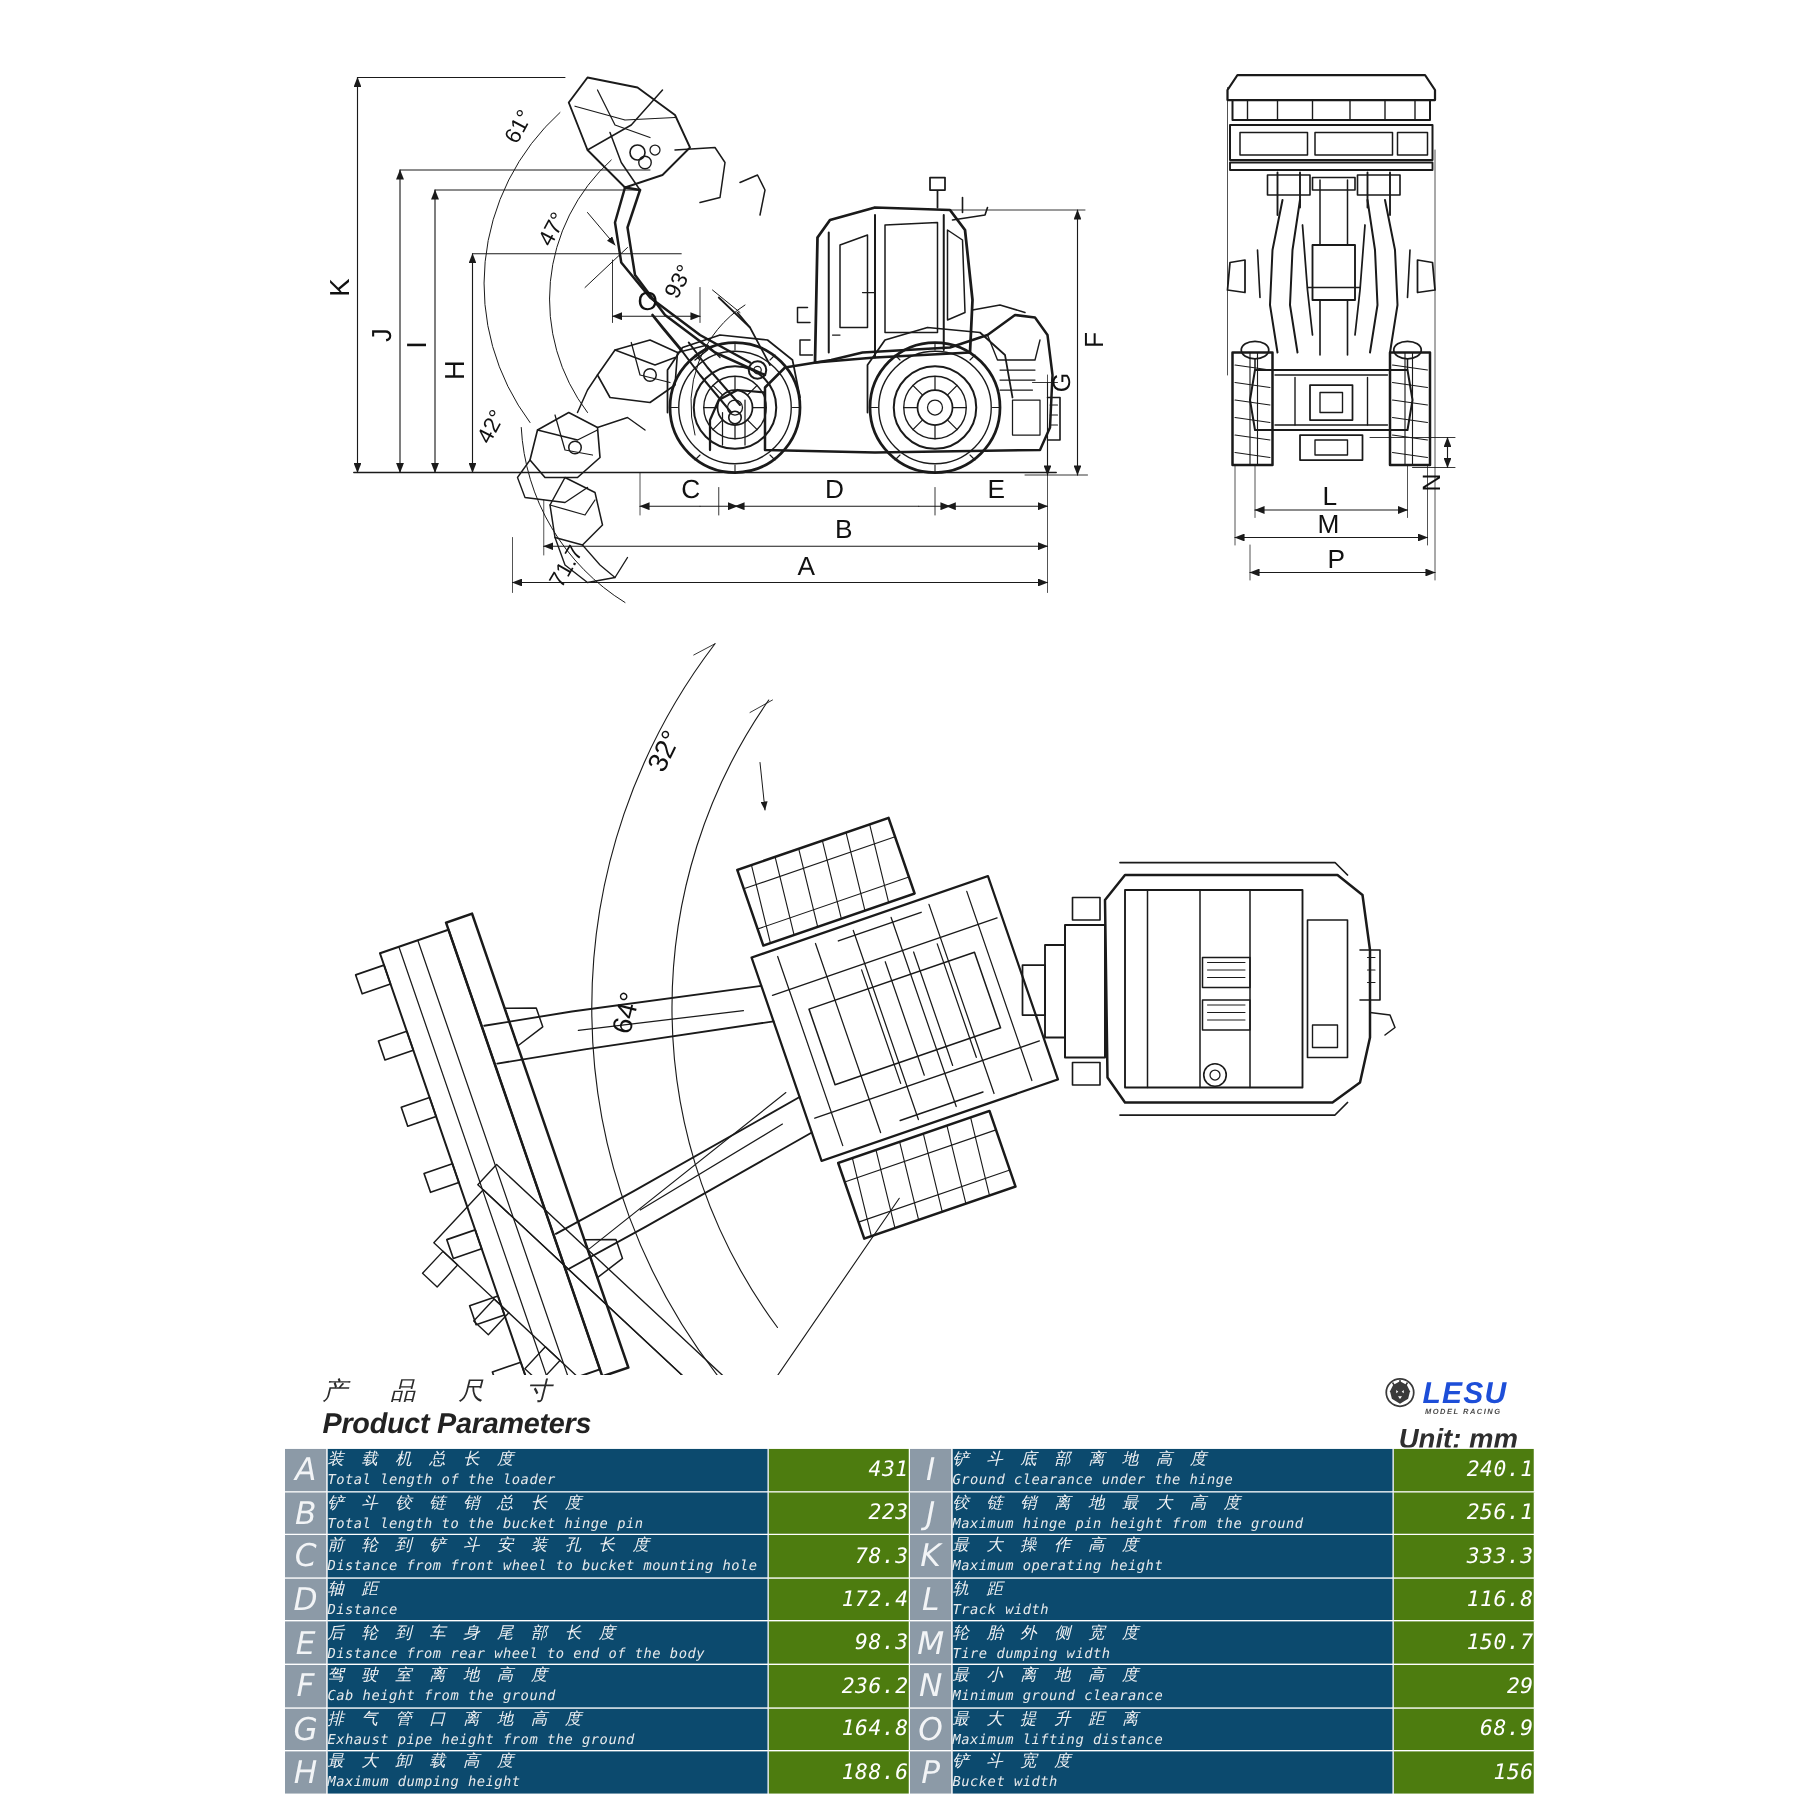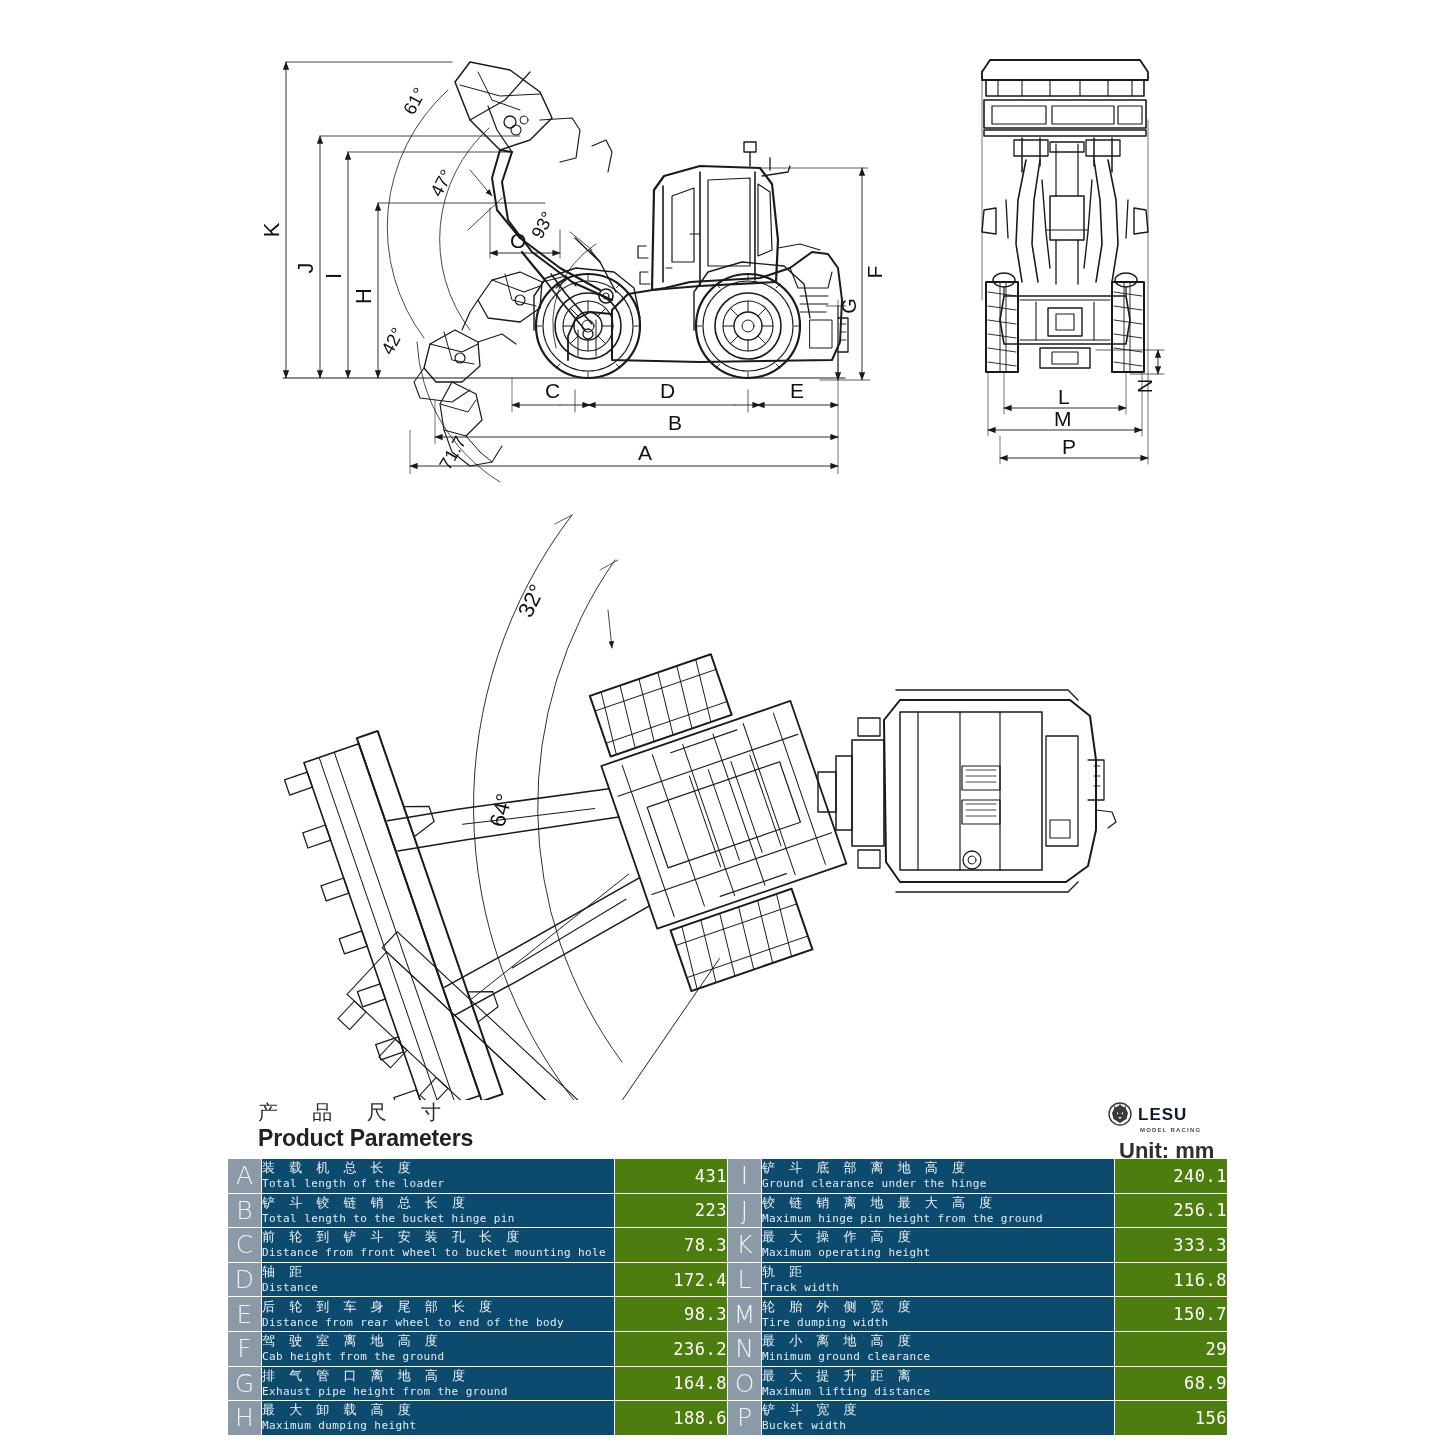--- a/index.html
+++ b/index.html
@@ -6,31 +6,31 @@
   body{width:1445px;height:1445px;position:relative;overflow:hidden;
        font-family:"Liberation Sans","DejaVu Sans",sans-serif;color:#1a1a1a;}
 
   .sheet{position:absolute;left:0;top:0;width:1445px;height:1445px;background:#fff;}
 
   
   .drawing{position:absolute;left:0;top:0;width:1445px;height:1100px;}
   .drawing svg{display:block;}
 
   
-  .table-block{position:absolute;left:0;top:1096px;width:1445px;height:349px;}
+  .table-block{position:absolute;left:0;top:1096px;width:1445px;height:349px;font-style:italic;}
 
   .titles{position:absolute;left:258px;top:4px;width:430px;}
   .title-cn{font-size:20px;letter-spacing:14px;color:#2b2b2b;font-weight:400;
             font-family:"DejaVu Sans",sans-serif;line-height:24px;white-space:nowrap;}
   .title-en{font-size:23px;font-weight:bold;color:#222;line-height:26px;
             letter-spacing:-0.2px;margin-top:1px;}
 
   .brand{position:absolute;right:218px;top:6px;width:120px;text-align:left;}
   .brand-row{display:flex;align-items:center;gap:5px;}
-  .brand-word{font-size:17px;font-weight:bold;letter-spacing:1px;color:#0f172a;line-height:22px;}
+  .brand-word{font-size:24px;font-weight:bold;letter-spacing:1px;color:#1d4ed8;line-height:22px;}
   .brand-sub{font-size:6px;letter-spacing:1.2px;color:#4a4a4a;
              margin-left:33px;margin-top:-1px;font-weight:bold;}
   .brand-unit{font-size:22px;font-weight:bold;color:#2e2e2e;margin-top:5px;margin-left:12px;}
 
   table.params{position:absolute;left:227px;top:62px;width:1001px;
                border-collapse:collapse;table-layout:fixed;}
   table.params td{padding:0;vertical-align:middle;border:1px solid #ffffff;}
 
   td.letter{width:33px;background:#8c9aa7;color:#f2f4f6;text-align:center;
             font-size:25px;font-weight:300;line-height:1;

